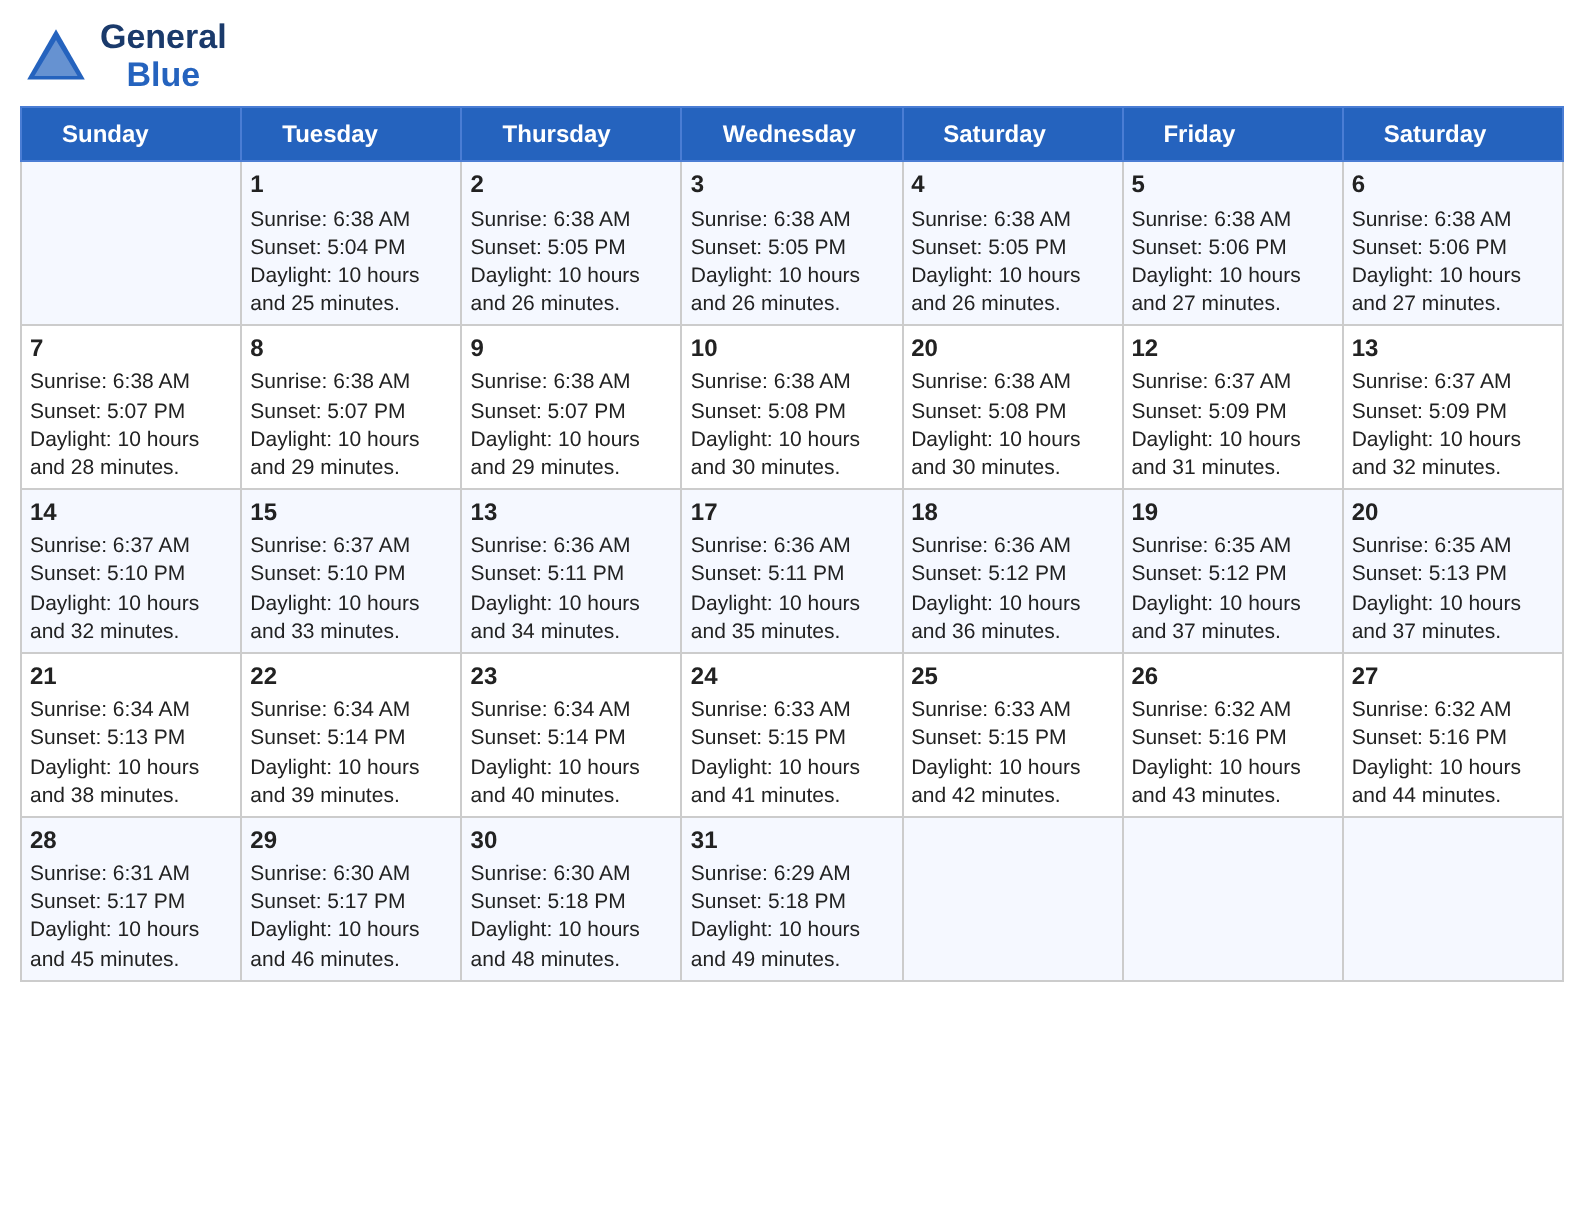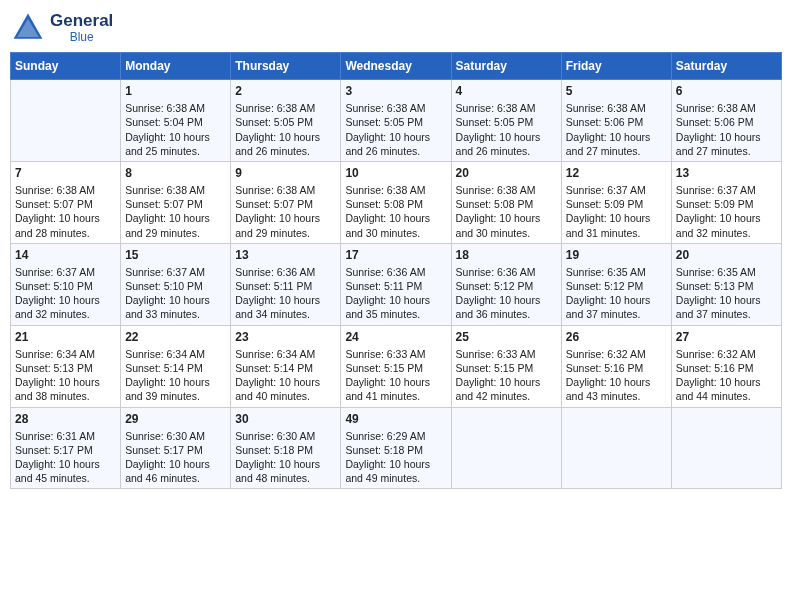--- a/index.html
+++ b/index.html
@@ -40,21 +40,21 @@
     }
     table {
       width: 100%;
       border-collapse: collapse;
       font-size: 11px;
     }
     thead tr th {
       background-color: #2563be;
       color: #fff;
       text-align: left;
-      padding: 6px 4px;
+      padding: 6px 20px;
       font-size: 12px;
       font-weight: bold;
       border: 1px solid #4a7dd4;
     }
     tbody tr td {
       border: 1px solid #ccc;
       vertical-align: top;
       padding: 3px 4px;
       height: 78px;
       width: 14.28%;
@@ -82,34 +82,34 @@
 <body>
 
 <div class="header">
   <div class="logo">
     <svg class="logo-icon" viewBox="0 0 40 40" xmlns="http://www.w3.org/2000/svg">
       <polygon points="20,4 36,32 4,32" fill="#2563be"></polygon>
       <polygon points="20,10 32,30 8,30" fill="#fff" opacity="0.3"></polygon>
     </svg>
     <div>
       <div style="font-size:17px;font-weight:bold;color:#1a3a6b;line-height:1.1">General</div>
-      <div style="font-size:12px;font-weight:normal;color:#2563be;line-height:1.1">Blue</div>
+      <div style="font-size:17px;font-weight:bold;color:#2563be;line-height:1.1">Blue</div>
     </div>
   </div>
   <div class="title-block">
     <div class="month-title"></div>
     <div class="location-title"></div>
   </div>
 </div>
 
 <table>
   <thead>
     <tr>
     <th>Sunday</th>
-        <th>Monday</th>
+        <th>Tuesday</th>
         <th>Thursday</th>
         <th>Wednesday</th>
         <th>Saturday</th>
         <th>Friday</th>
         <th>Saturday</th>
       </tr>
   </thead>
   <tbody id="calendar-body">
   <tr>
         <td></td>
@@ -325,21 +325,21 @@
 and 46 minutes.</div>
         </td>
         <td>
           <span class="day-num">30</span>
           <div class="day-info" style="white-space: pre-line;">Sunrise: 6:30 AM
 Sunset: 5:18 PM
 Daylight: 10 hours
 and 48 minutes.</div>
         </td>
         <td>
-          <span class="day-num">49</span>
+          <span class="day-num">31</span>
           <div class="day-info" style="white-space: pre-line;">Sunrise: 6:29 AM
 Sunset: 5:18 PM
 Daylight: 10 hours
 and 49 minutes.</div>
         </td>
         <td></td>
         <td></td>
         <td></td>
       </tr>
     </tbody>

